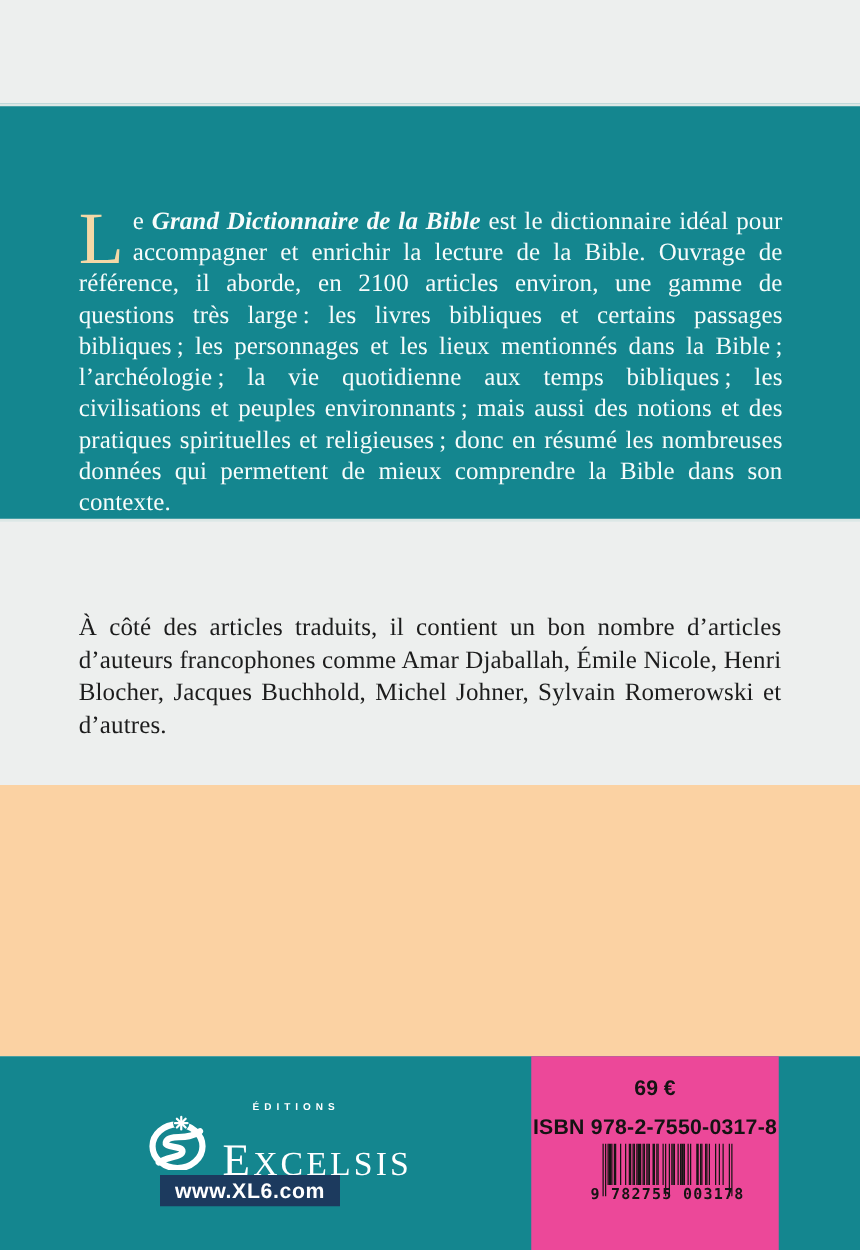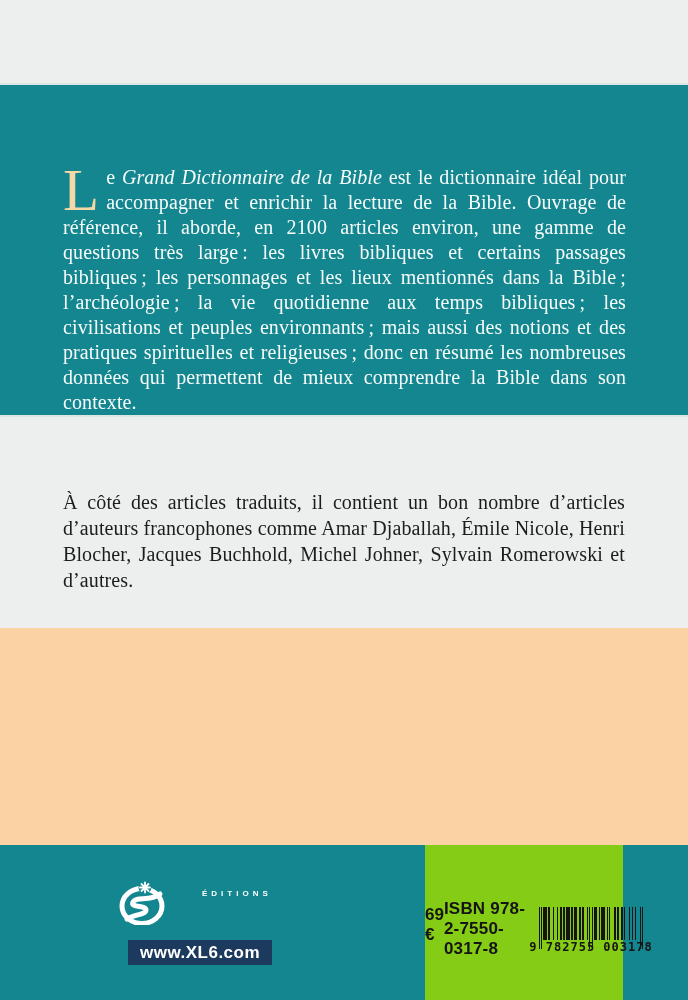--- a/index.html
+++ b/index.html
@@ -15,34 +15,34 @@
                 border-top:2px solid #DCE7E5; border-bottom:2px solid #DCE7E5;
                 padding:80px 62px 0 63px; }
   .band-mid   { top:417px; height:267px; background:#EDEFEE; padding:72px 63px 0 63px; }
   .band-peach { top:628px; height:217px; background:#FBD2A3; }
   .band-bottom{ top:845px; height:155px; background:#14868F; }
 
   .para-main {
     margin:0; color:#F7FCFB; font-size:20px; line-height:25px;
     text-align:justify; letter-spacing:0.1px;
   }
-  .para-main em { font-style:italic; }
+  .para-main em { font-style:italic;font-weight:bold; }
   .dropcap {
     float:left; font-size:59px; line-height:44px; height:46px;
     color:#F4D8A6; margin:3px 7px 0 0;
   }
   .para-secondary {
     margin:0; color:#1C1C1C; font-size:20px; line-height:26px;
     text-align:justify; letter-spacing:0.1px;
   }
 
   
   .peach-col {
     position:absolute; left:425px; top:0; width:198px; height:155px;
-    background:#84cc16; display:flex; flex-direction:row; align-items:center;
+    background:#ec4899; display:flex; flex-direction:column; align-items:center;
     padding-top:16px; font-family:"Liberation Sans", sans-serif;
   }
   .price { font-size:17px; font-weight:bold; color:#151313; margin-bottom:11px; }
   .isbn-label { font-size:17px; font-weight:bold; color:#151313; letter-spacing:0.2px; margin-bottom:3px; }
   .barcode { position:relative; width:84px; height:48px; }
   .bc-row { display:flex; width:104px; height:46px; align-items:flex-start; }
   .bc-m { flex:1; height:33px; }
   .bc-m.bar { background:#171414; }
   .bc-m.bar.guard { height:42px; }
   .bc-digits {
@@ -206,20 +206,21 @@
         <g stroke="#FFFFFF" stroke-width="1.8" stroke-linecap="round">
           <path d="M27 1.5 V11.5"></path>
           <path d="M22 6.5 H32"></path>
           <path d="M23.5 3 L30.5 10"></path>
           <path d="M30.5 3 L23.5 10"></path>
         </g>
         <path d="M42 13 C32 21 18 15 15 21 C12 27 28 24 28 29 C28 34 16 33 9 38" fill="none" stroke="#FFFFFF" stroke-width="5" stroke-linecap="round"></path>
       </svg>
       <div class="wordmark">
         <div class="editions">ÉDITIONS</div>
+        <span class="excelsis">EXCELSIS</span>
       </div>
     </div>
 
     <div class="xl6-bar">
       <span>www.XL6.com</span>
     </div>
 
   </div>
 </div>
 

